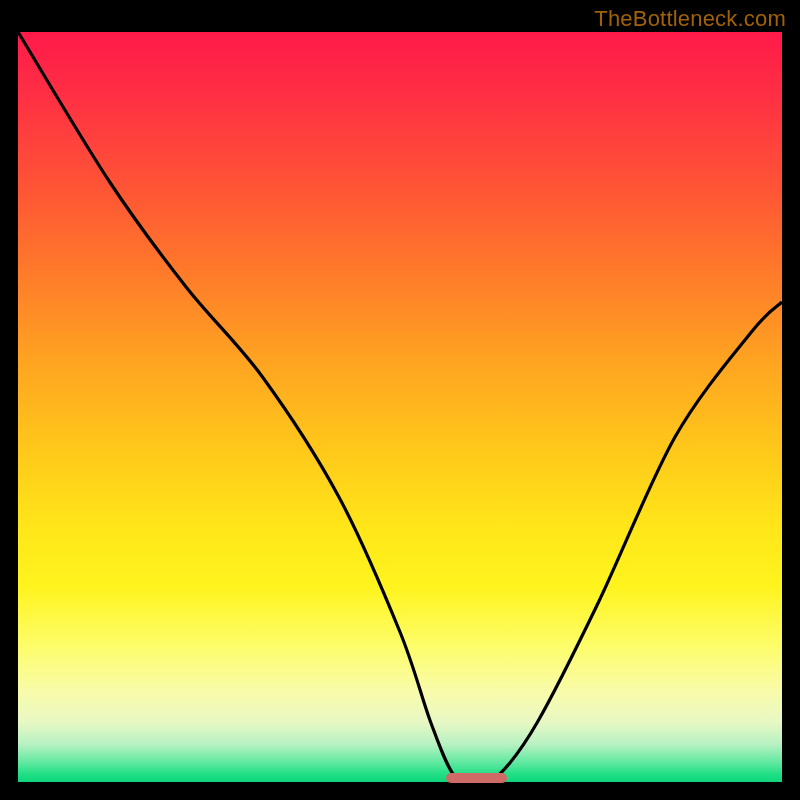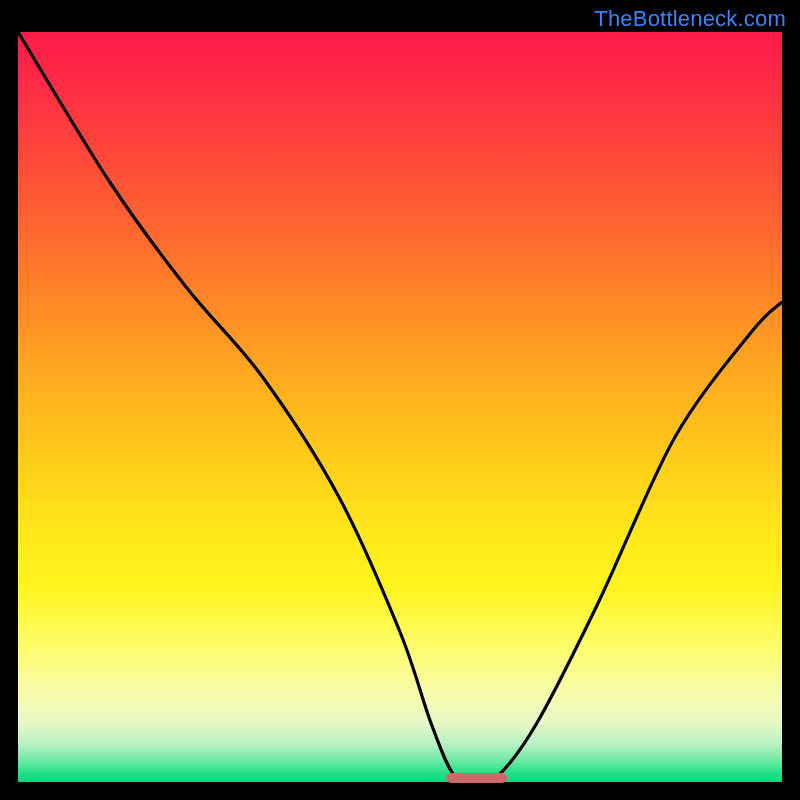--- a/index.html
+++ b/index.html
@@ -8,21 +8,21 @@
     height: 800px;
     background: #000;
     position: relative;
     font-family: Arial, sans-serif;
     overflow: hidden;
   }
   .watermark {
     position: absolute;
     top: 6px;
     right: 14px;
-    color: #3b82f6;
+    color: #a16207;
     font-size: 22px;
     font-weight: 500;
     z-index: 10;
     letter-spacing: 0.2px;
   }
   .frame {
     position: absolute;
     left: 18px;
     top: 32px;
     width: 764px;

